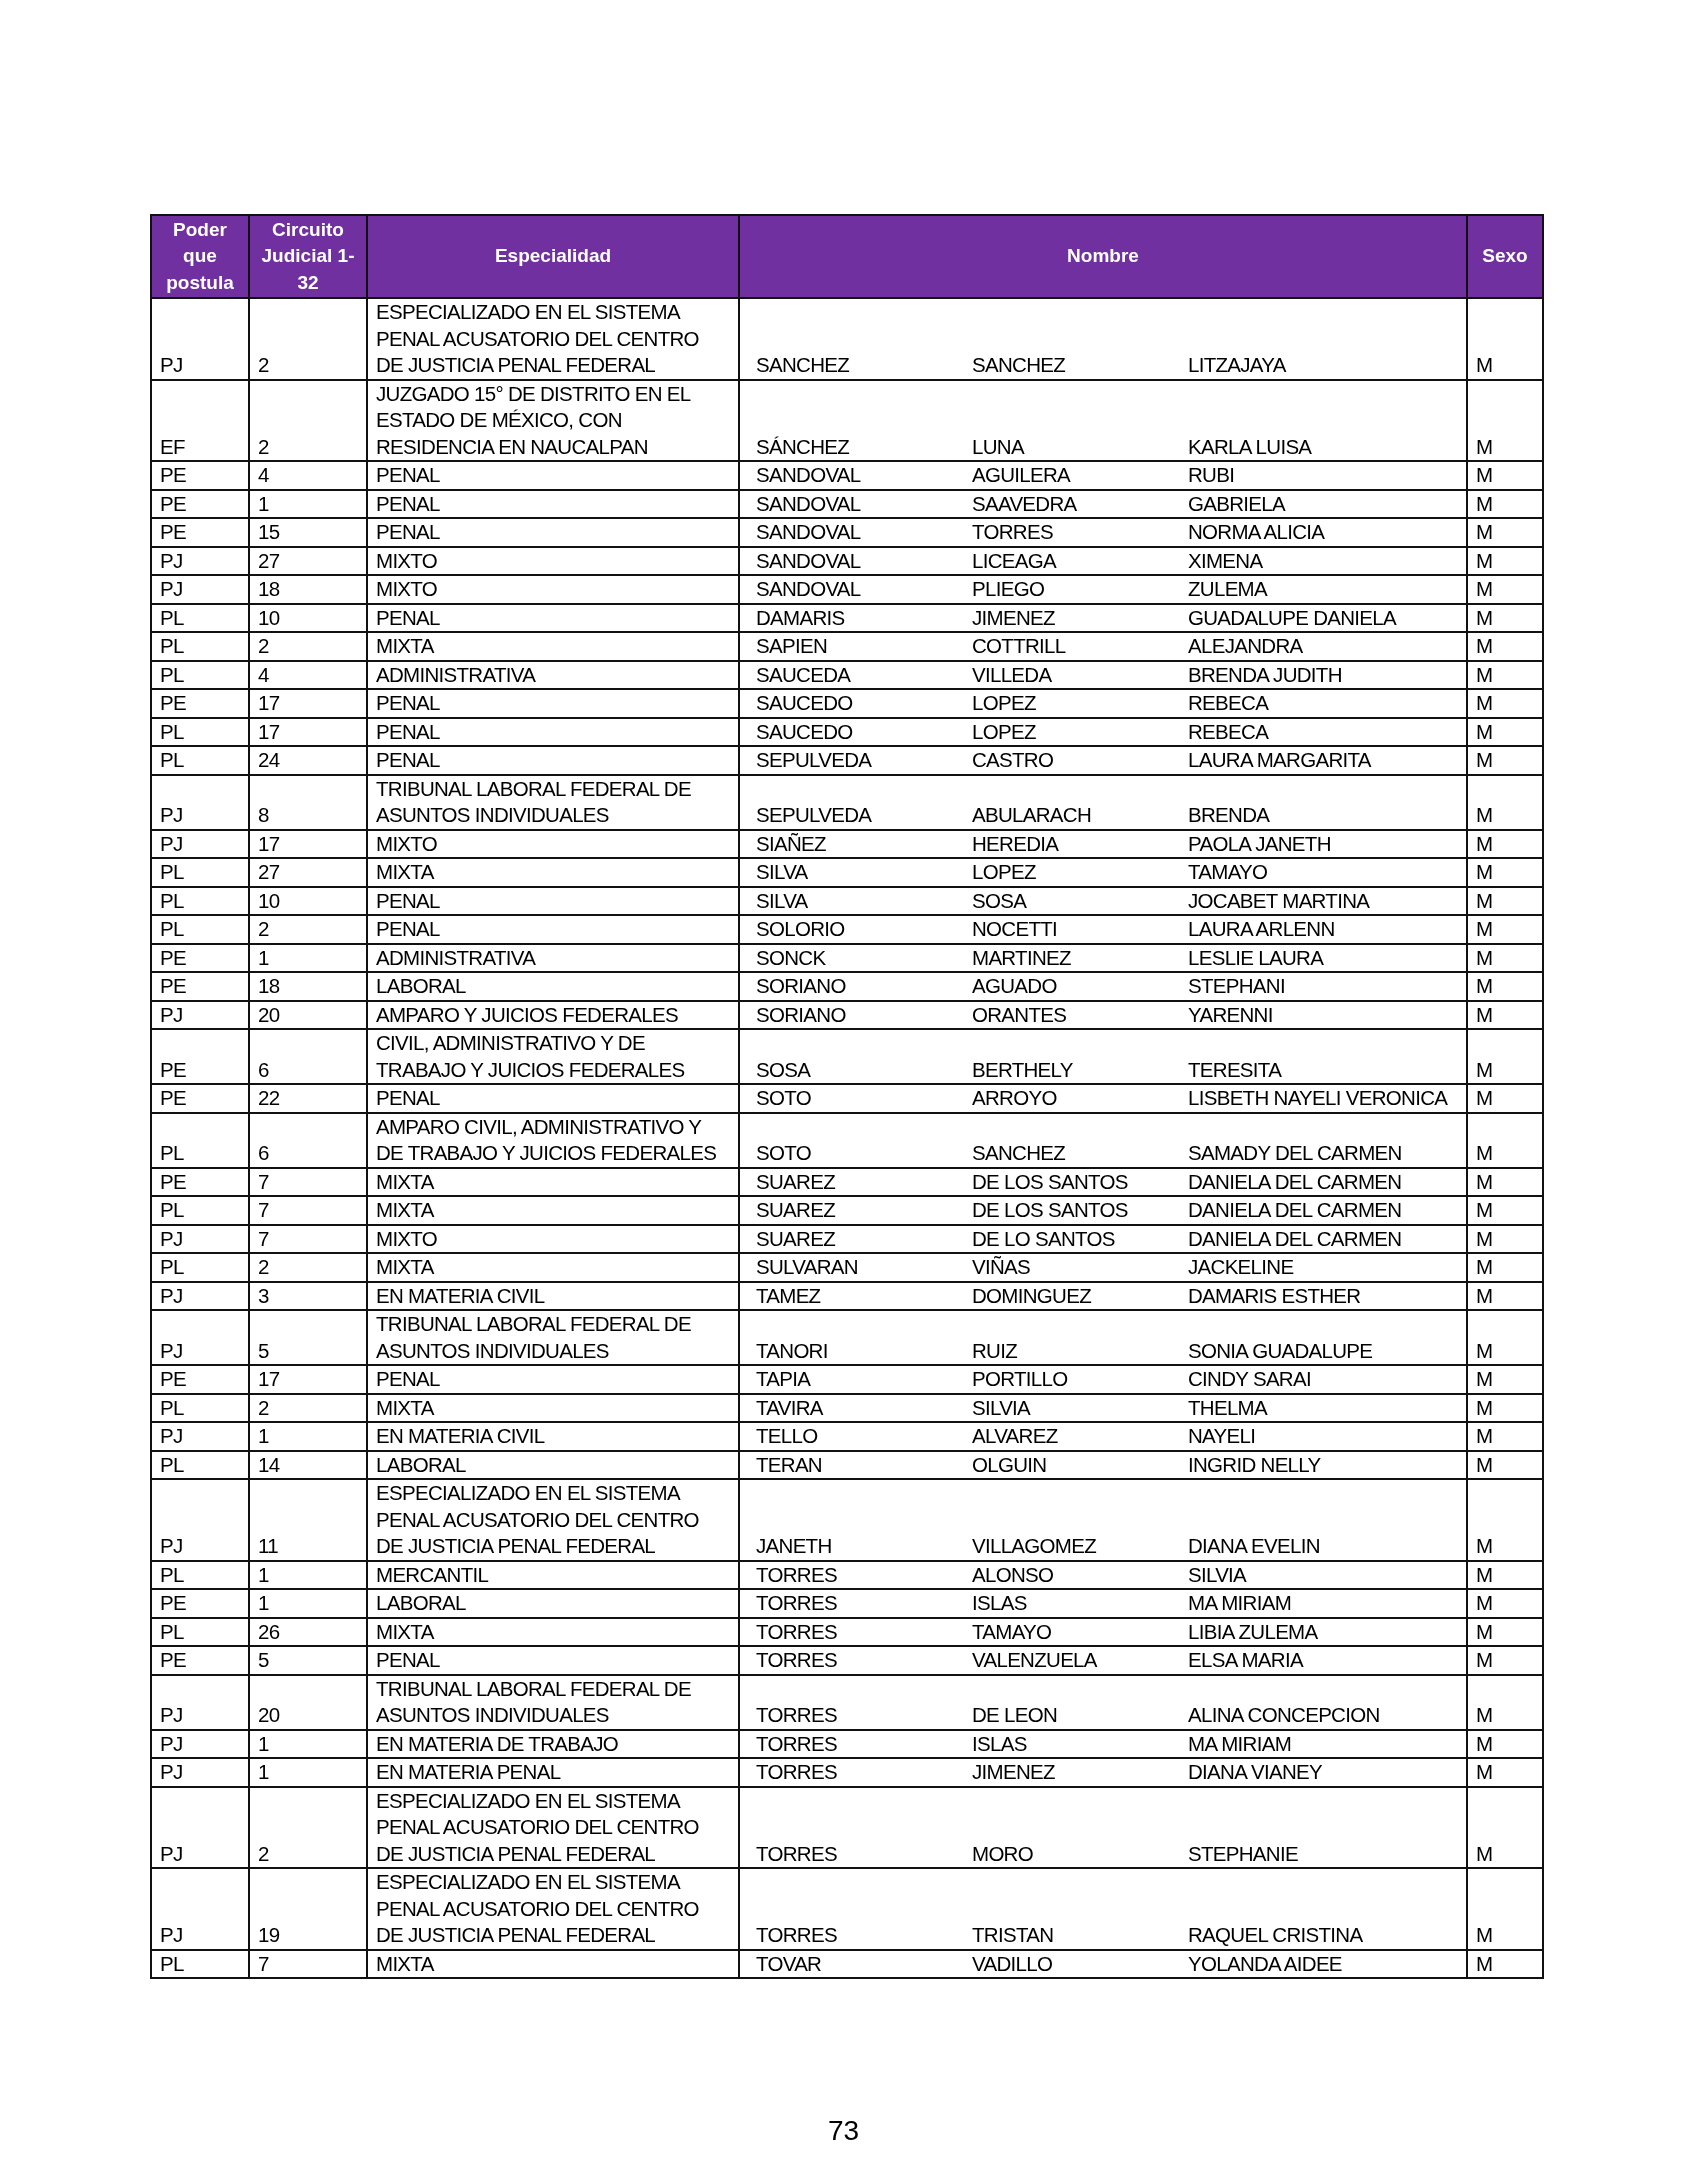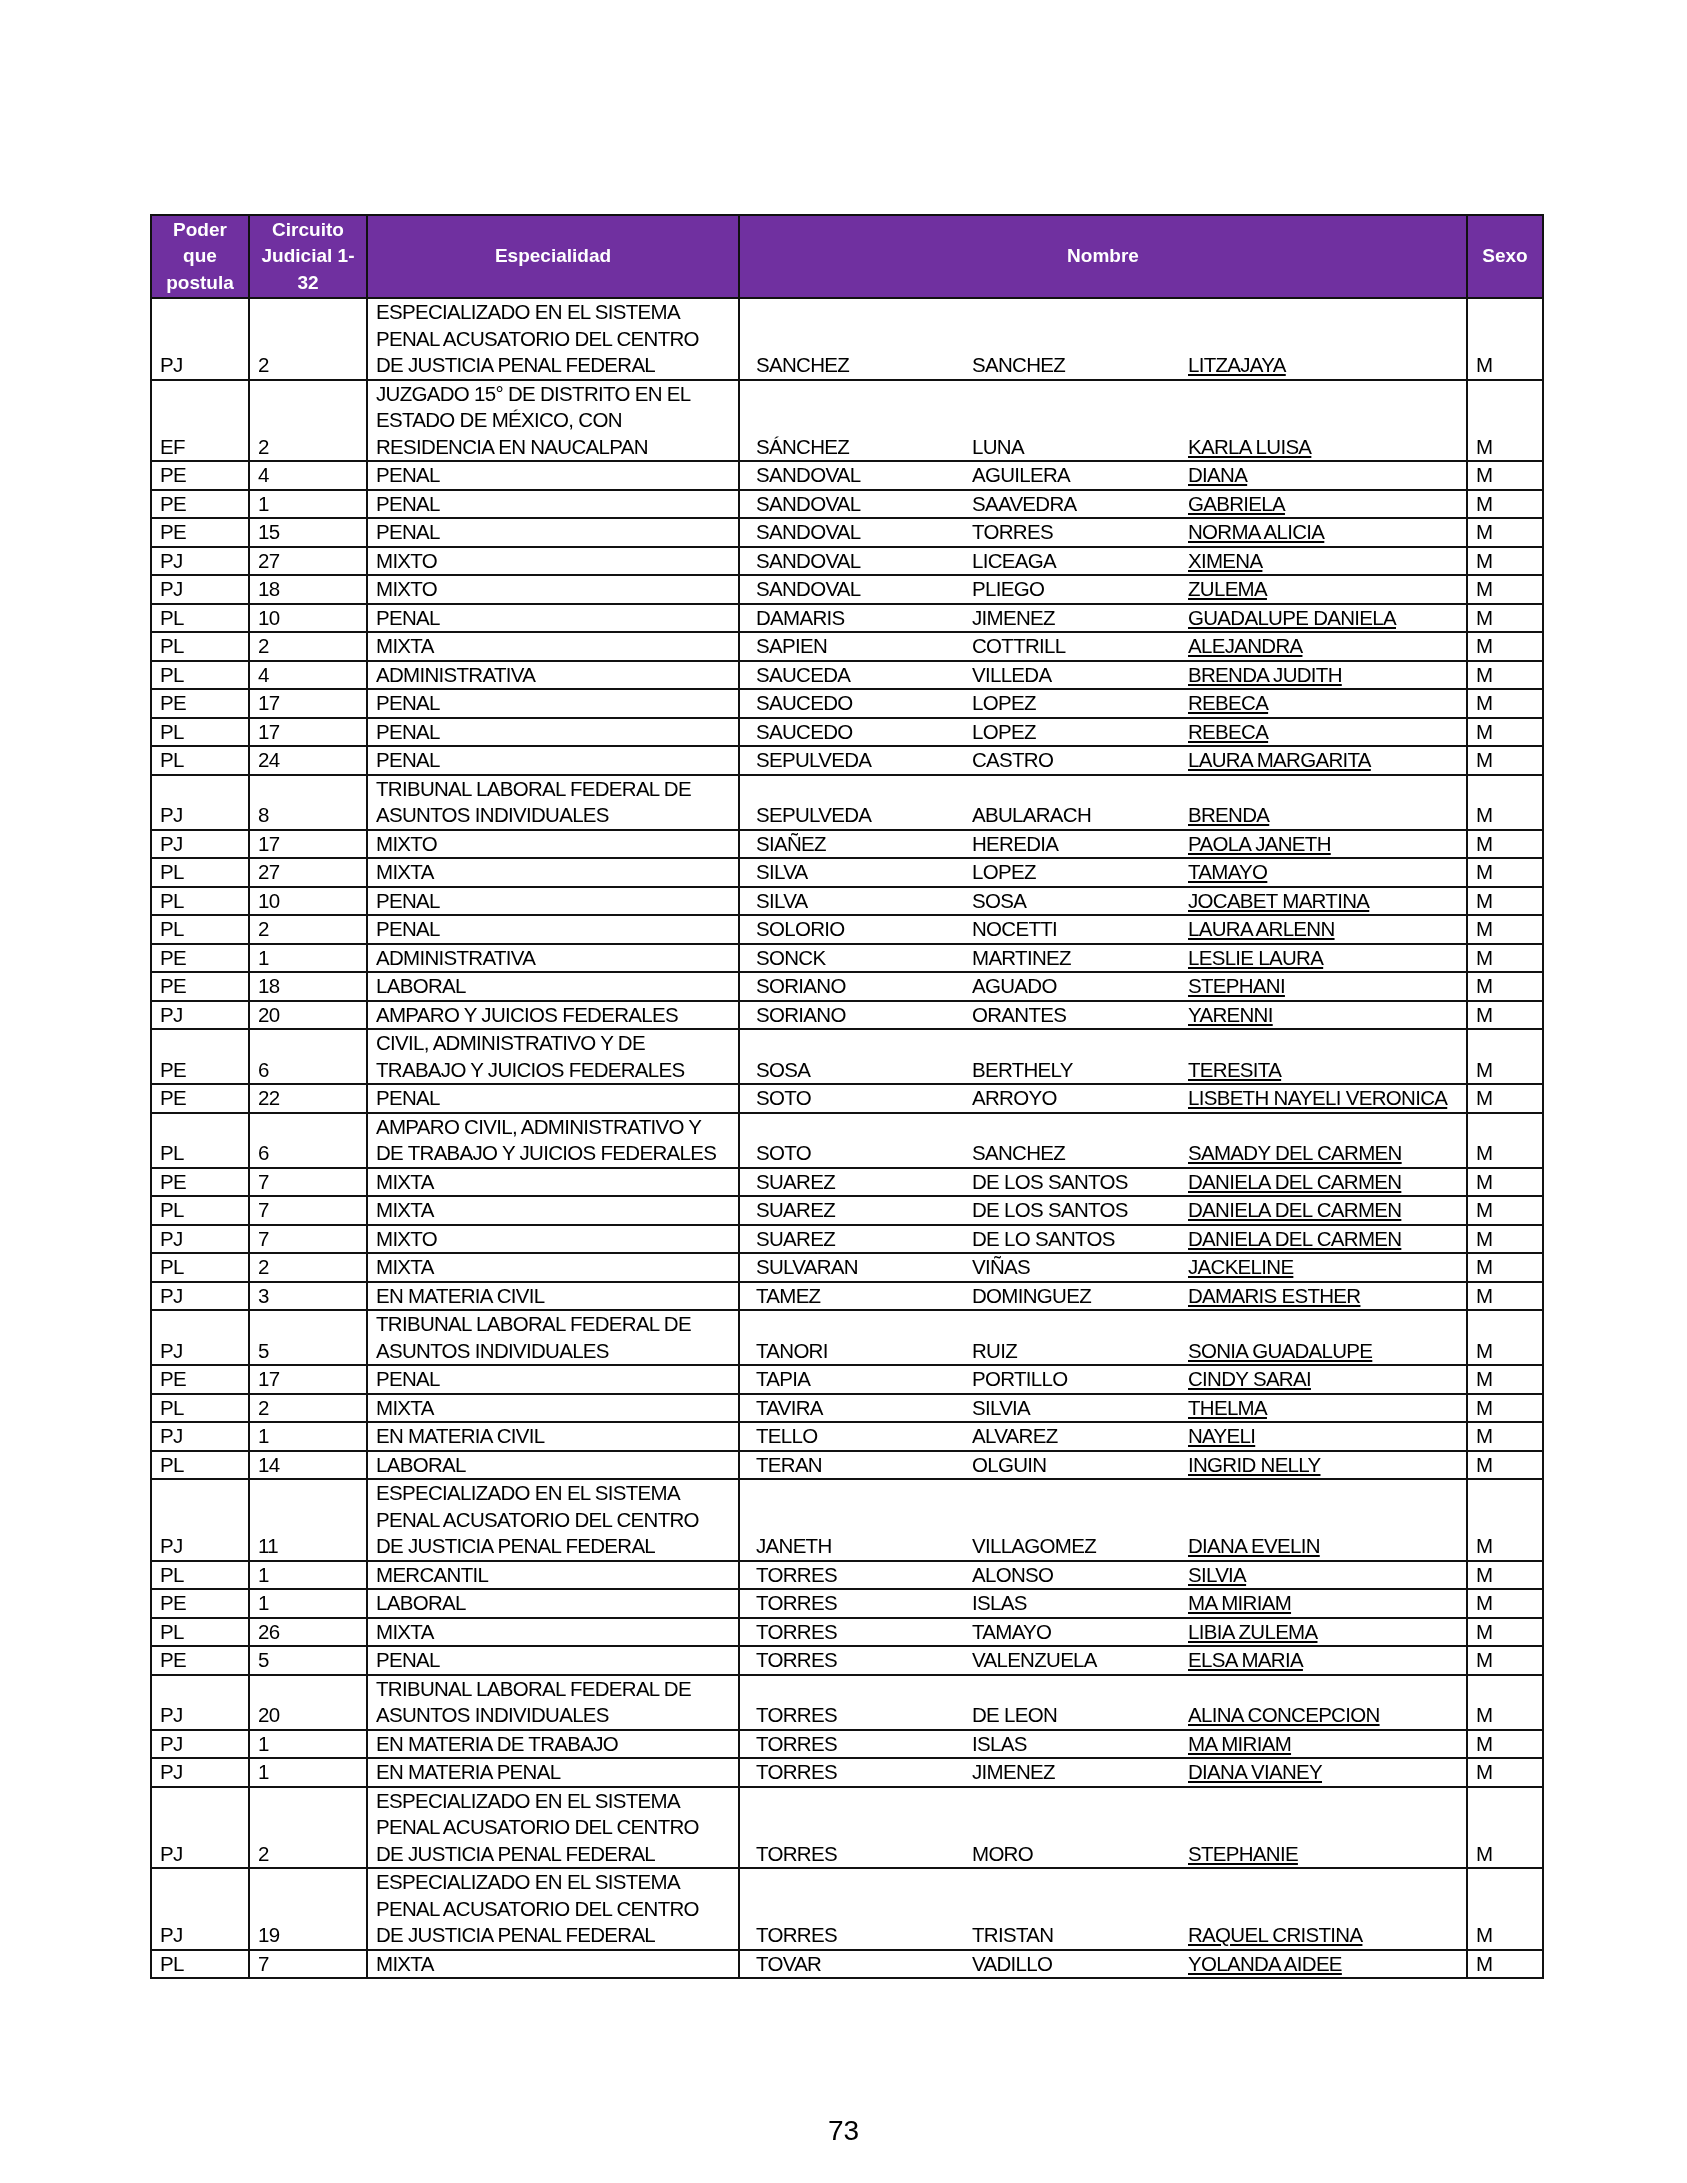--- a/index.html
+++ b/index.html
@@ -5,21 +5,21 @@
   html, body { margin: 0; padding: 0; background: #ffffff; }
   body { width: 1687px; height: 2183px; position: relative; font-family: "Liberation Sans Narrow", "Liberation Sans", sans-serif; color: #000; }
   .page { position: absolute; left: 0; top: 0; width: 1687px; height: 2183px; background: #fff; margin-top: 16px; }
   table.data { position: absolute; left: 150px; top: 198px; width: 1392px; border-collapse: collapse; table-layout: fixed; }
   table.data th, table.data td { border: 2px solid #111; padding: 0 8px; font-size: 20.5px; line-height: 26.5px; vertical-align: bottom; }
   table.data th { background: #7030a0; color: #fff; font-weight: bold; text-align: center; vertical-align: middle; height: 81px; line-height: 26.5px; font-size: 19px; }
   table.data td { height: 26.5px; letter-spacing: -0.7px; }
   td.name-cell { padding: 0; }
   .name-wrap { display: flex; width: 100%; align-items: center; }
   .name-wrap span { display: block; padding-left: 8px; box-sizing: border-box; white-space: nowrap; }
-  .n1 { width: 216px; } .n2 { width: 216px; } .n3 { flex: 1; text-decoration: underline; }
+  .n1 { width: 216px; } .n2 { width: 216px; } .n3 { flex: 1; }
   .page-num { position: absolute; left: 0; width: 1687px; top: 2099px; text-align: center; font-family: "Liberation Sans", sans-serif; font-size: 28px; }
 </style>
 </head>
 <body>
 
 <div class="page">
   <table class="data">
     <colgroup>
       <col style="width:98px">
       <col style="width:118px">
@@ -64,21 +64,21 @@
           <td>M</td>
         </tr>
         <tr>
           <td>PE</td>
           <td>4</td>
           <td>PENAL</td>
           <td class="name-cell">
             <div class="name-wrap">
               <span class="n1">SANDOVAL</span>
               <span class="n2">AGUILERA</span>
-              <span class="n3">DIANA</span>
+              <span class="n3">RUBI</span>
             </div>
           </td>
           <td>M</td>
         </tr>
         <tr>
           <td>PE</td>
           <td>1</td>
           <td>PENAL</td>
           <td class="name-cell">
             <div class="name-wrap">

